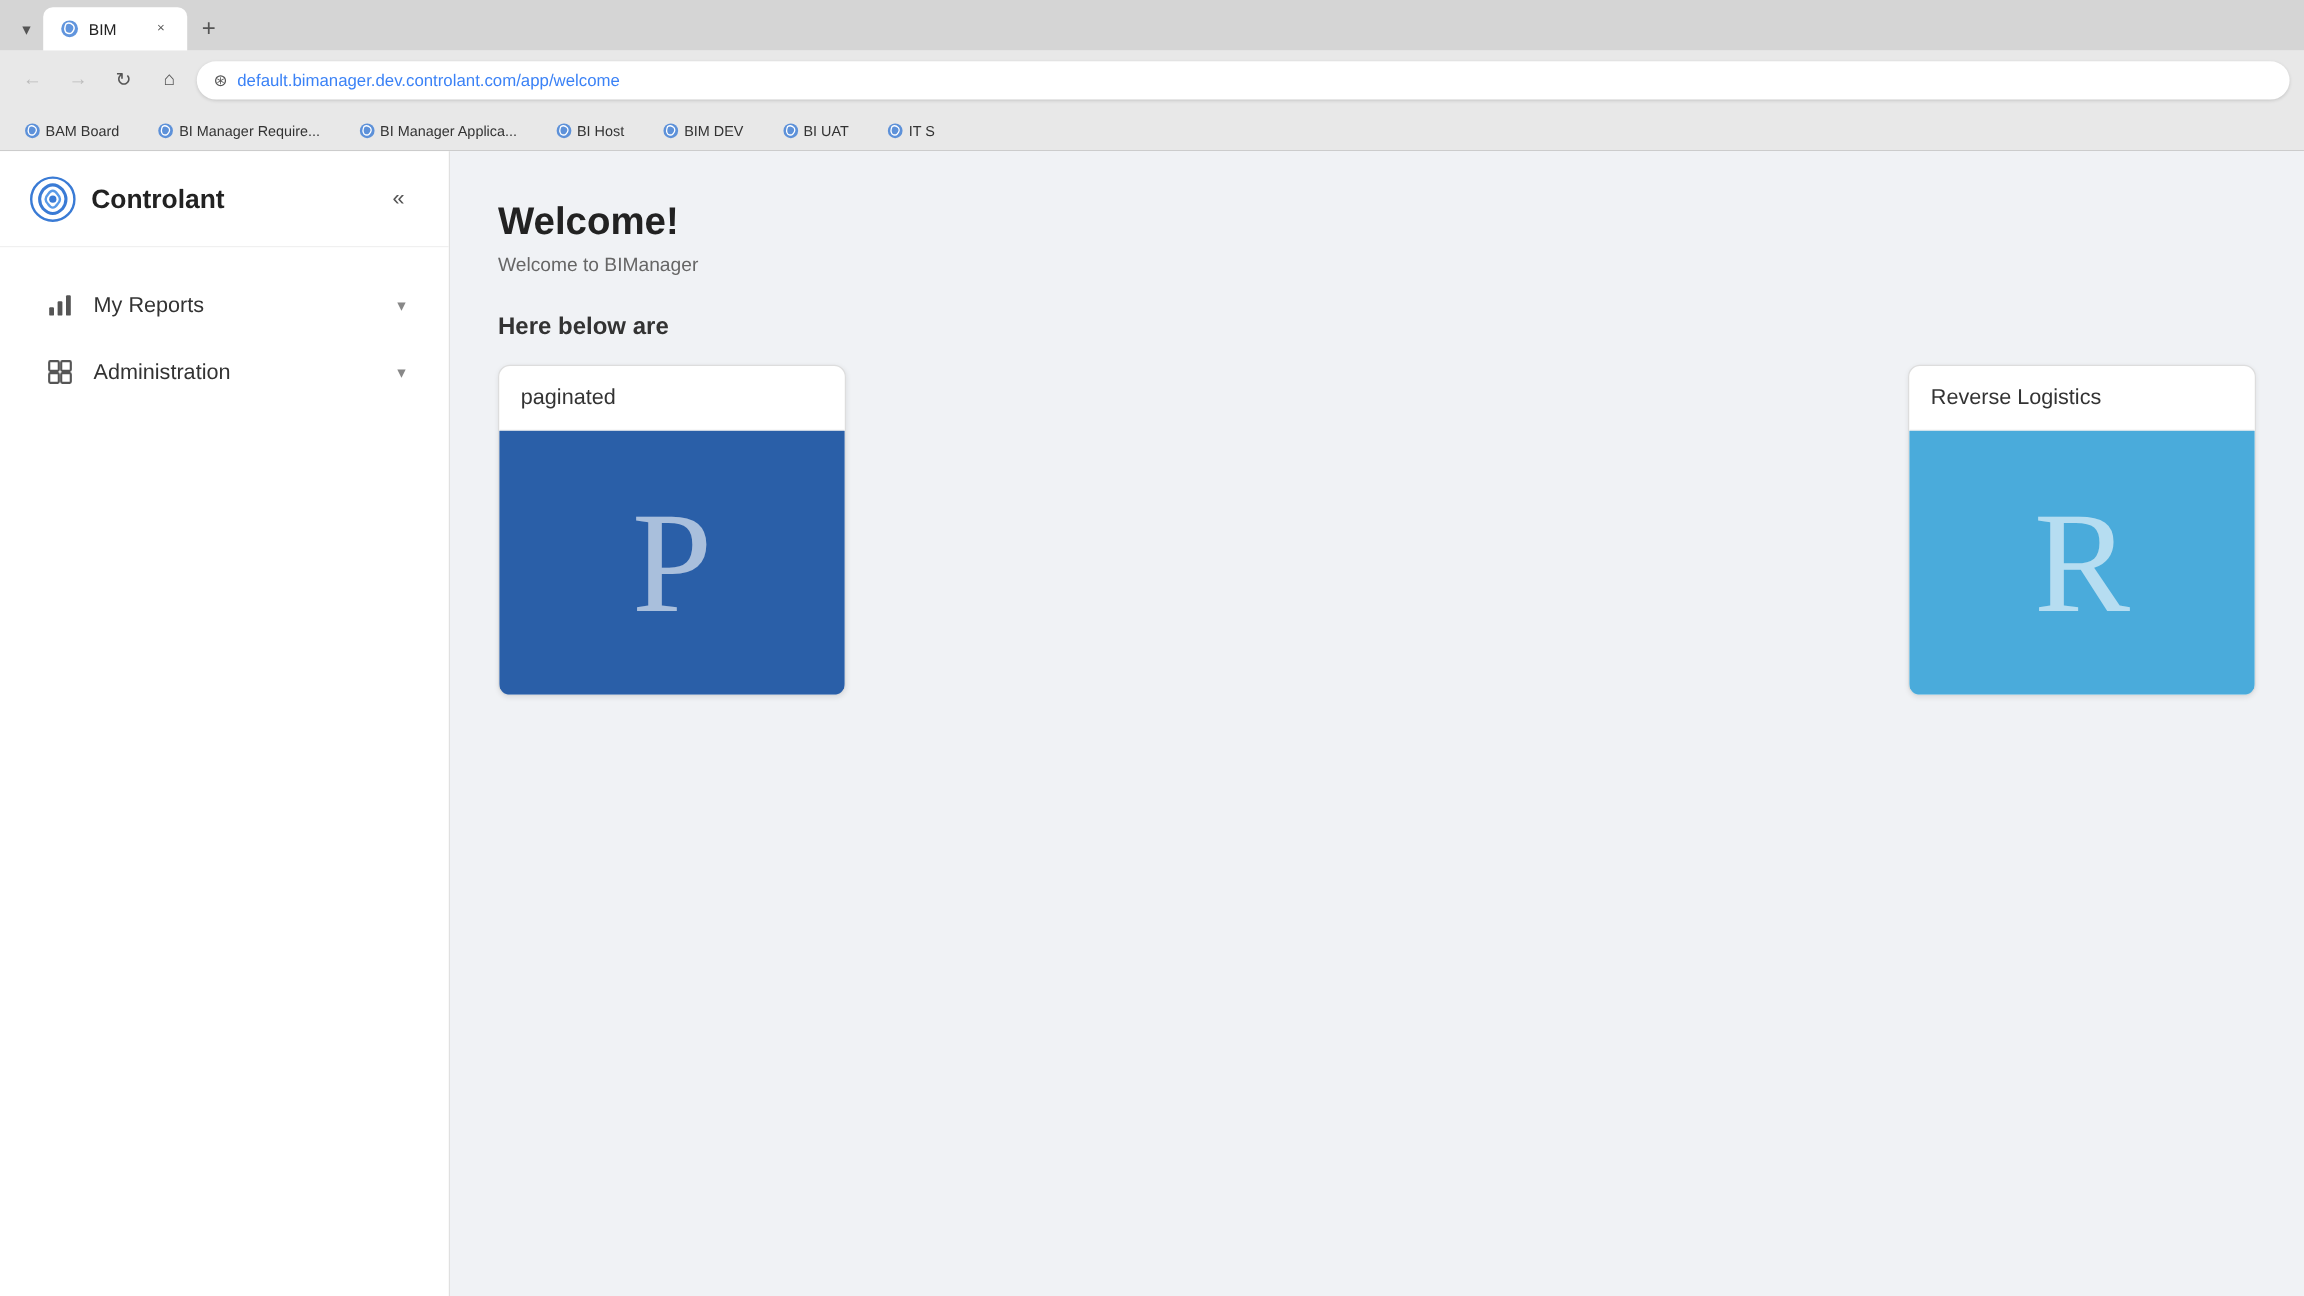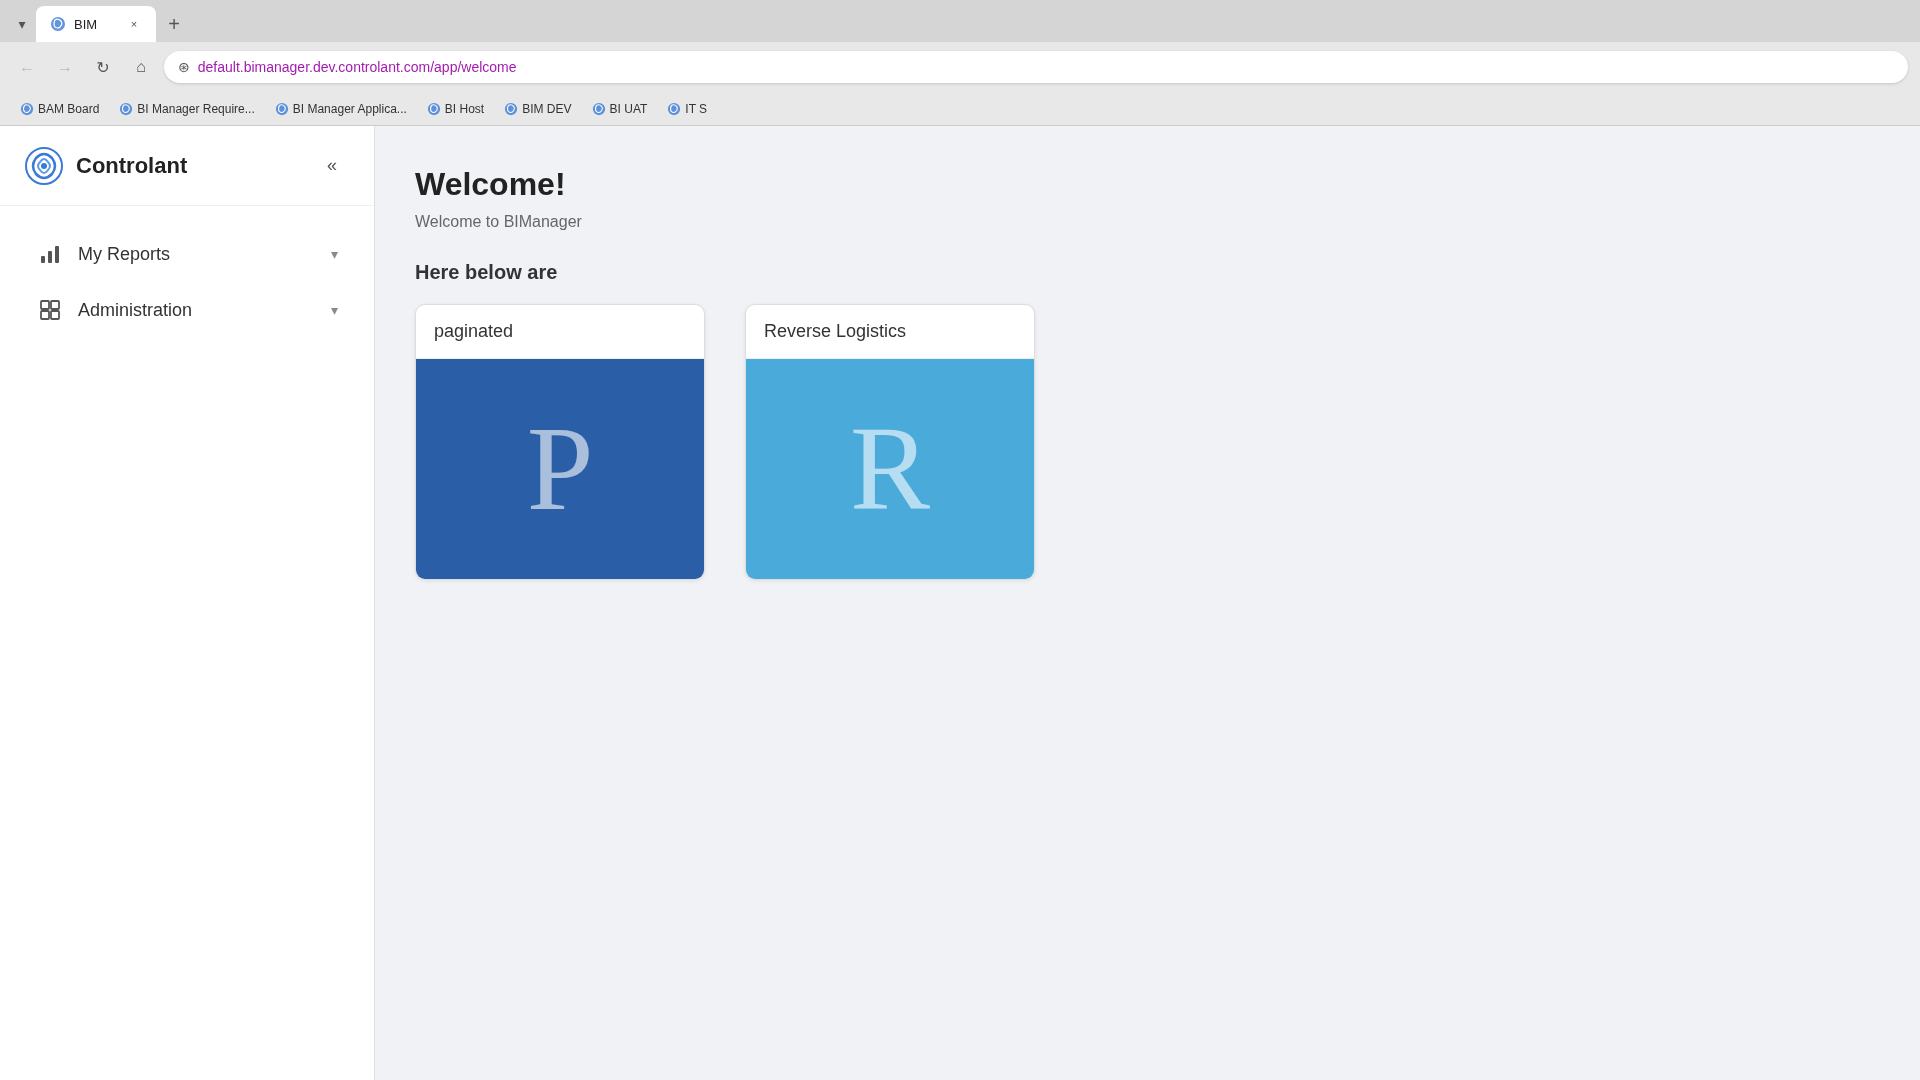--- a/index.html
+++ b/index.html
@@ -12,21 +12,21 @@
     .tab { display: flex; align-items: center; background: #fff; border-radius: 8px 8px 0 0; padding: 18px 14px; height: 34px; gap: 8px; min-width: 120px; position: relative; }
     .tab .tab-favicon { width: 16px; height: 16px; }
     .tab .tab-title { font-size: 13px; color: #222; flex: 1; }
     .tab .tab-close { width: 16px; height: 16px; display: flex; align-items: center; justify-content: center; border-radius: 50%; font-size: 11px; color: #555; cursor: pointer; }
     .tab-new { width: 28px; height: 28px; display: flex; align-items: center; justify-content: center; border-radius: 50%; font-size: 20px; color: #555; cursor: pointer; margin-left: 4px; }
 
     .address-bar { display: flex; align-items: center; padding: 6px 12px; gap: 8px; background: #e8e8e8; height: 50px; }
     .nav-btn { width: 30px; height: 30px; display: flex; align-items: center; justify-content: center; border-radius: 50%; cursor: pointer; color: #555; font-size: 16px; }
     .nav-btn.disabled { color: #bbb; cursor: default; }
 
-    .bookmarks-bar { display: flex; align-items: center; padding: 3px 12px; gap: 4px; background: #e8e8e8; height: 34px; border-bottom: 1px solid #ccc; }
+    .bookmarks-bar { display: flex; align-items: center; padding: 3px 12px; gap: 16px; background: #e8e8e8; height: 34px; border-bottom: 1px solid #ccc; }
     .bookmark { display: flex; align-items: center; gap: 4px; padding: 3px 8px; border-radius: 4px; cursor: pointer; font-size: 12px; color: #333; }
 
     
     .app-container { display: flex; width: 100%; height: calc(1080px - 126px); }
 
     
     .sidebar { width: 375px; min-width: 375px; background: #fff; border-right: 1px solid #e0e0e0; display: flex; flex-direction: column; }
     .sidebar-header { display: flex; align-items: center; justify-content: space-between; padding: 20px 24px; border-bottom: 1px solid #f0f0f0; height: 80px; }
     .logo-area { display: flex; align-items: center; gap: 12px; }
     .logo-icon { width: 40px; height: 40px; }
@@ -40,40 +40,40 @@
     .nav-label { font-size: 18px; color: #333; }
     .nav-chevron { color: #888; font-size: 14px; }
 
     
     .main-content { flex: 1; background: #f0f2f5; overflow: auto; }
     .welcome-panel { background: #f0f2f5; padding: 40px; }
     .welcome-title { font-size: 32px; font-weight: 700; color: #222; margin-bottom: 10px; }
     .welcome-subtitle { font-size: 16px; color: #666; margin-bottom: 30px; }
     .here-below { font-size: 20px; font-weight: 600; color: #333; text-align: left; margin-bottom: 20px; }
 
-    .cards-row { display: flex; gap: 40px; }
+    .cards-row { display: flex; gap: 24px; justify-content: space-between; }
     .report-card { width: 290px; background: #fff; border-radius: 10px; overflow: hidden; border: 1px solid #ddd; cursor: pointer; box-shadow: 0 1px 4px rgba(0,0,0,0.08); }
     .card-header { padding: 16px 18px; font-size: 18px; color: #333; font-weight: 500; border-bottom: 1px solid #eee; }
     .card-body { height: 220px; display: flex; align-items: center; justify-content: center; }
     .card-body.blue-dark { background: #2a5fa8; }
     .card-body.blue-light { background: #4aabdb; }
     .card-letter { font-size: 120px; font-weight: 300; color: rgba(255,255,255,0.6); line-height: 1; font-family: Georgia, serif; }
 
     .address-bar-content {
       display: flex;
       align-items: center;
       flex: 1;
       height: 32px;
       border-radius: 16px;
       background: #fff;
       padding: 0 14px;
       box-shadow: 0 1px 3px rgba(0,0,0,0.15);
       gap: 8px;
     }
-    .address-text { font-size: 14px; color: #a21caf; }
+    .address-text { font-size: 14px; color: #3b82f6; }
     .address-secure-icon { color: #555; font-size: 14px; }
   </style>
 </head>
 <body>
 
 <div class="browser-chrome">
 
   <div class="tab-bar">
     <div class="tab-dropdown">▾</div>
     <div class="tab">

